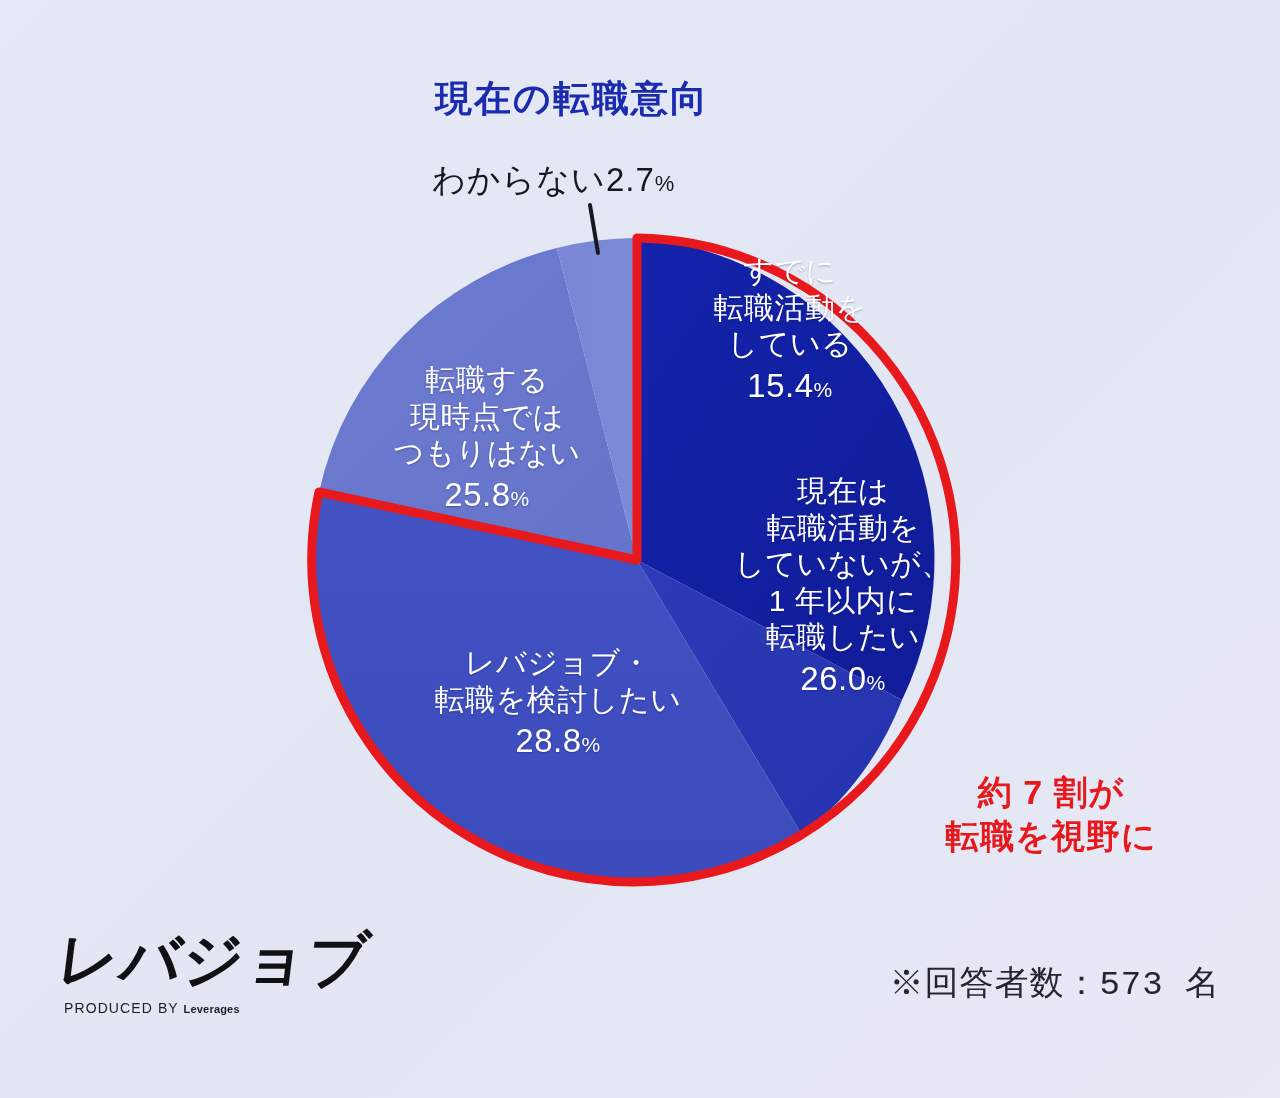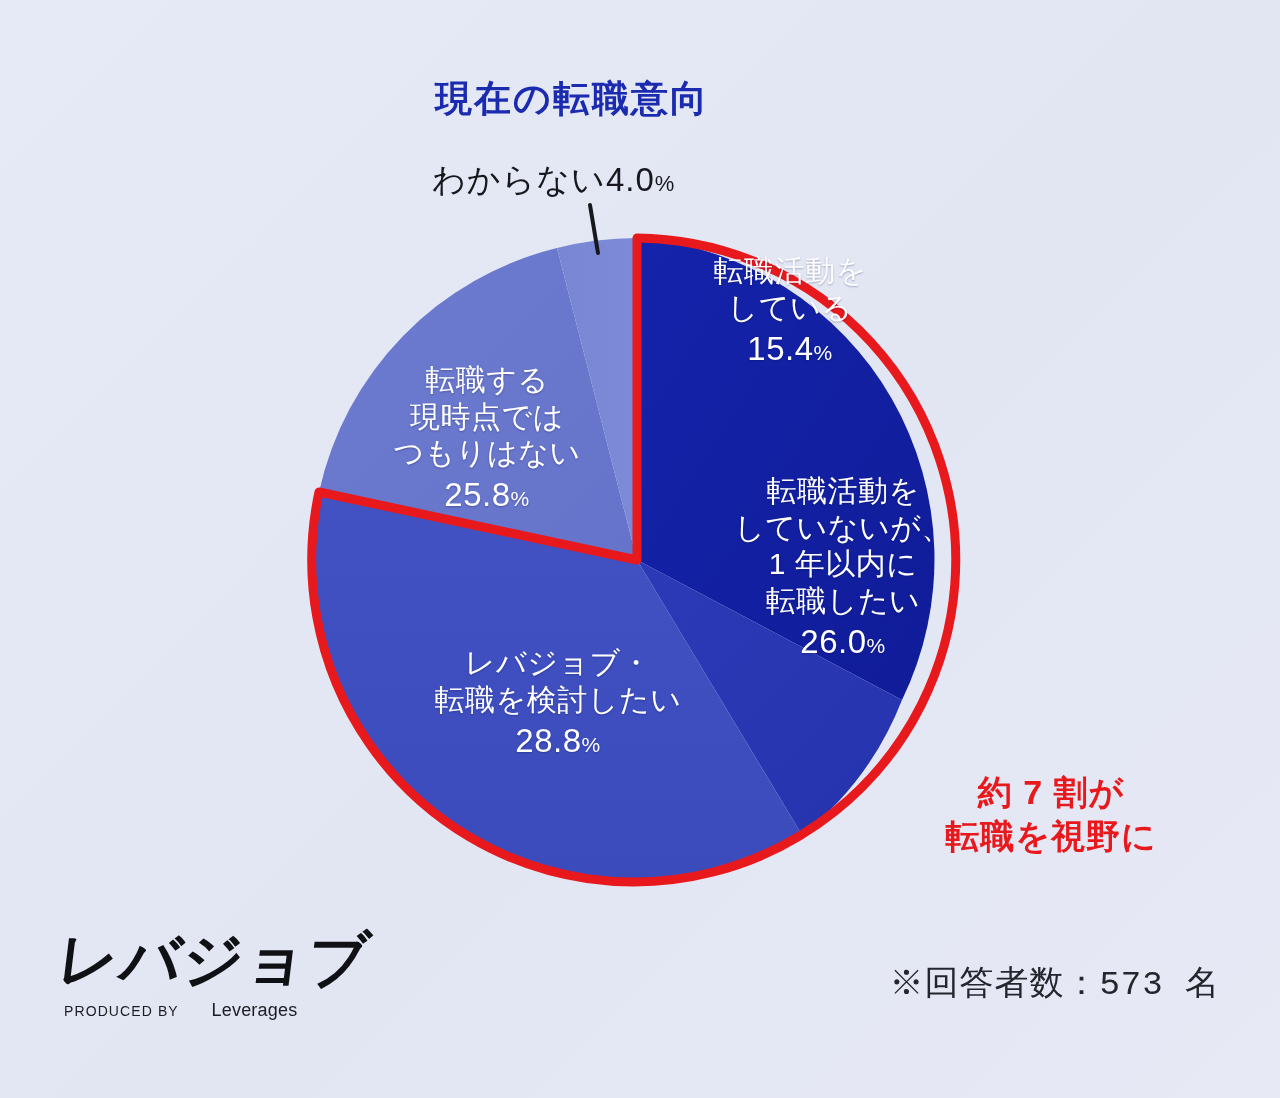--- a/index.html
+++ b/index.html
@@ -142,35 +142,34 @@
   #logo-sub {
     display: block;
     margin-top: 10px;
     margin-left: 6px;
     font-size: 14px;
     color: #1c1d22;
     letter-spacing: 1.1px;
     white-space: nowrap;
   }
   #logo-sub .brand {
-    font-weight: normal;
-    font-size: 18px;
+    font-weight: bold;
+    font-size: 11px;
     letter-spacing: 0.2px;
-    margin-left: 28px;
   }
 </style>
 </head>
 <body>
 
 <div id="page">
 
   <div id="chart-title">現在の転職意向</div>
 
   <div id="callout-wakaranai">
-    <span>わからない</span><span class="pct">4.0</span><span class="unit">%</span>
+    <span>わからない</span><span class="pct">2.7</span><span class="unit">%</span>
   </div>
 
   <div id="pie-wrap">
     <svg id="pie-svg" width="1280" height="1098" viewBox="0 0 1280 1098">
       <defs>
         <linearGradient id="gradSlice0" x1="0" y1="0" x2="1" y2="1">
           <stop offset="0%" stop-color="#1423ab"></stop>
           <stop offset="100%" stop-color="#101c98"></stop>
         </linearGradient>
         <linearGradient id="gradSlice1" x1="0" y1="0" x2="1" y2="1">
@@ -201,26 +200,28 @@
 
       <path fill="url(#gradSlice4)" d="M 637 560 L 557 248 A 322 322 0 0 1 637 238 Z"></path>
 
       <path fill="none" stroke="#e8191c" stroke-width="9" stroke-linejoin="round" stroke-linecap="round" d="M 637 560 L 637 238 A 322 322 0 1 1 319 492 Z"></path>
 
       <line x1="590" y1="205" x2="598" y2="253" stroke="#16181d" stroke-width="4" stroke-linecap="round"></line>
     </svg>
   </div>
 
   <div class="slice-label" id="label-slice-0">
+    <span class="ln">すでに</span>
     <span class="ln">転職活動を</span>
     <span class="ln">している</span>
     <span class="value"><span>15.4</span><span class="unit">%</span></span>
   </div>
 
   <div class="slice-label" id="label-slice-1">
+    <span class="ln">現在は</span>
     <span class="ln">転職活動を</span>
     <span class="ln">していないが、</span>
     <span class="ln">1 年以内に</span>
     <span class="ln">転職したい</span>
     <span class="value"><span>26.0</span><span class="unit">%</span></span>
   </div>
 
   <div class="slice-label" id="label-slice-2">
     <span class="ln">レバジョブ・</span>
     <span class="ln">転職を検討したい</span>

